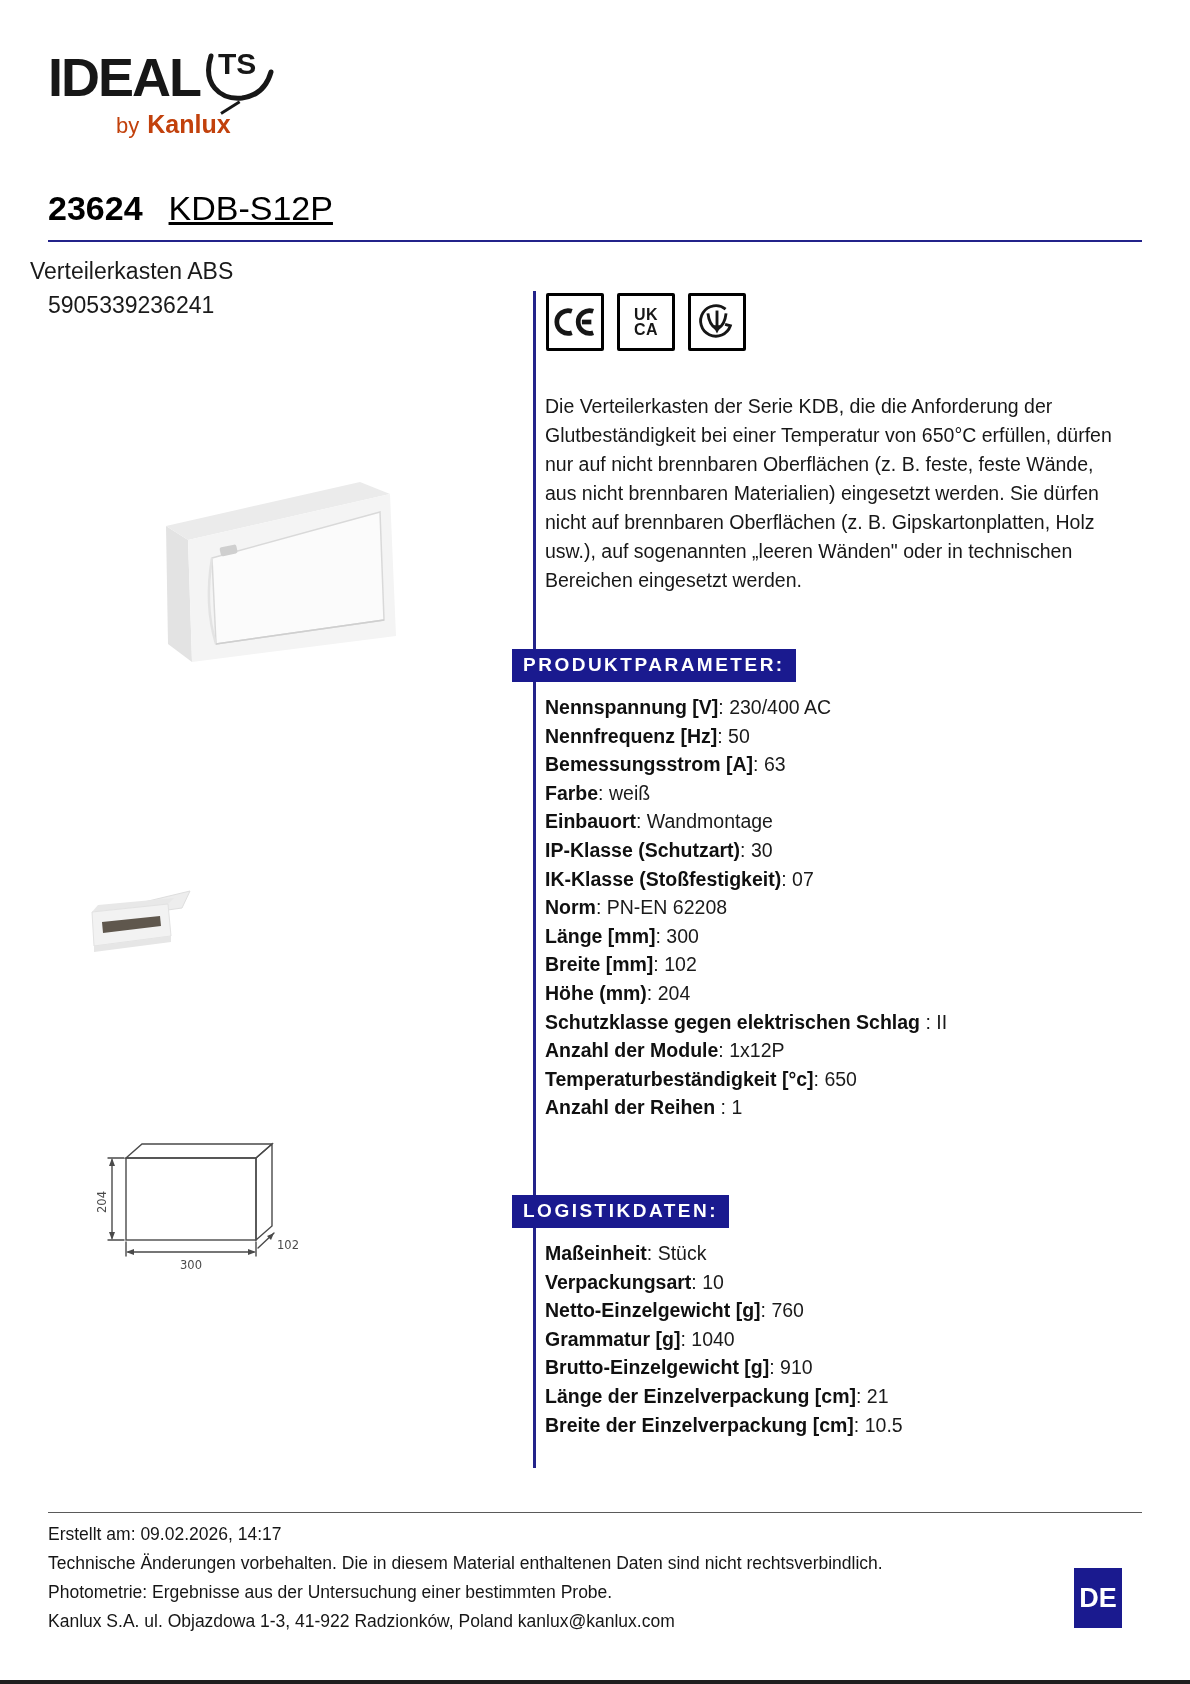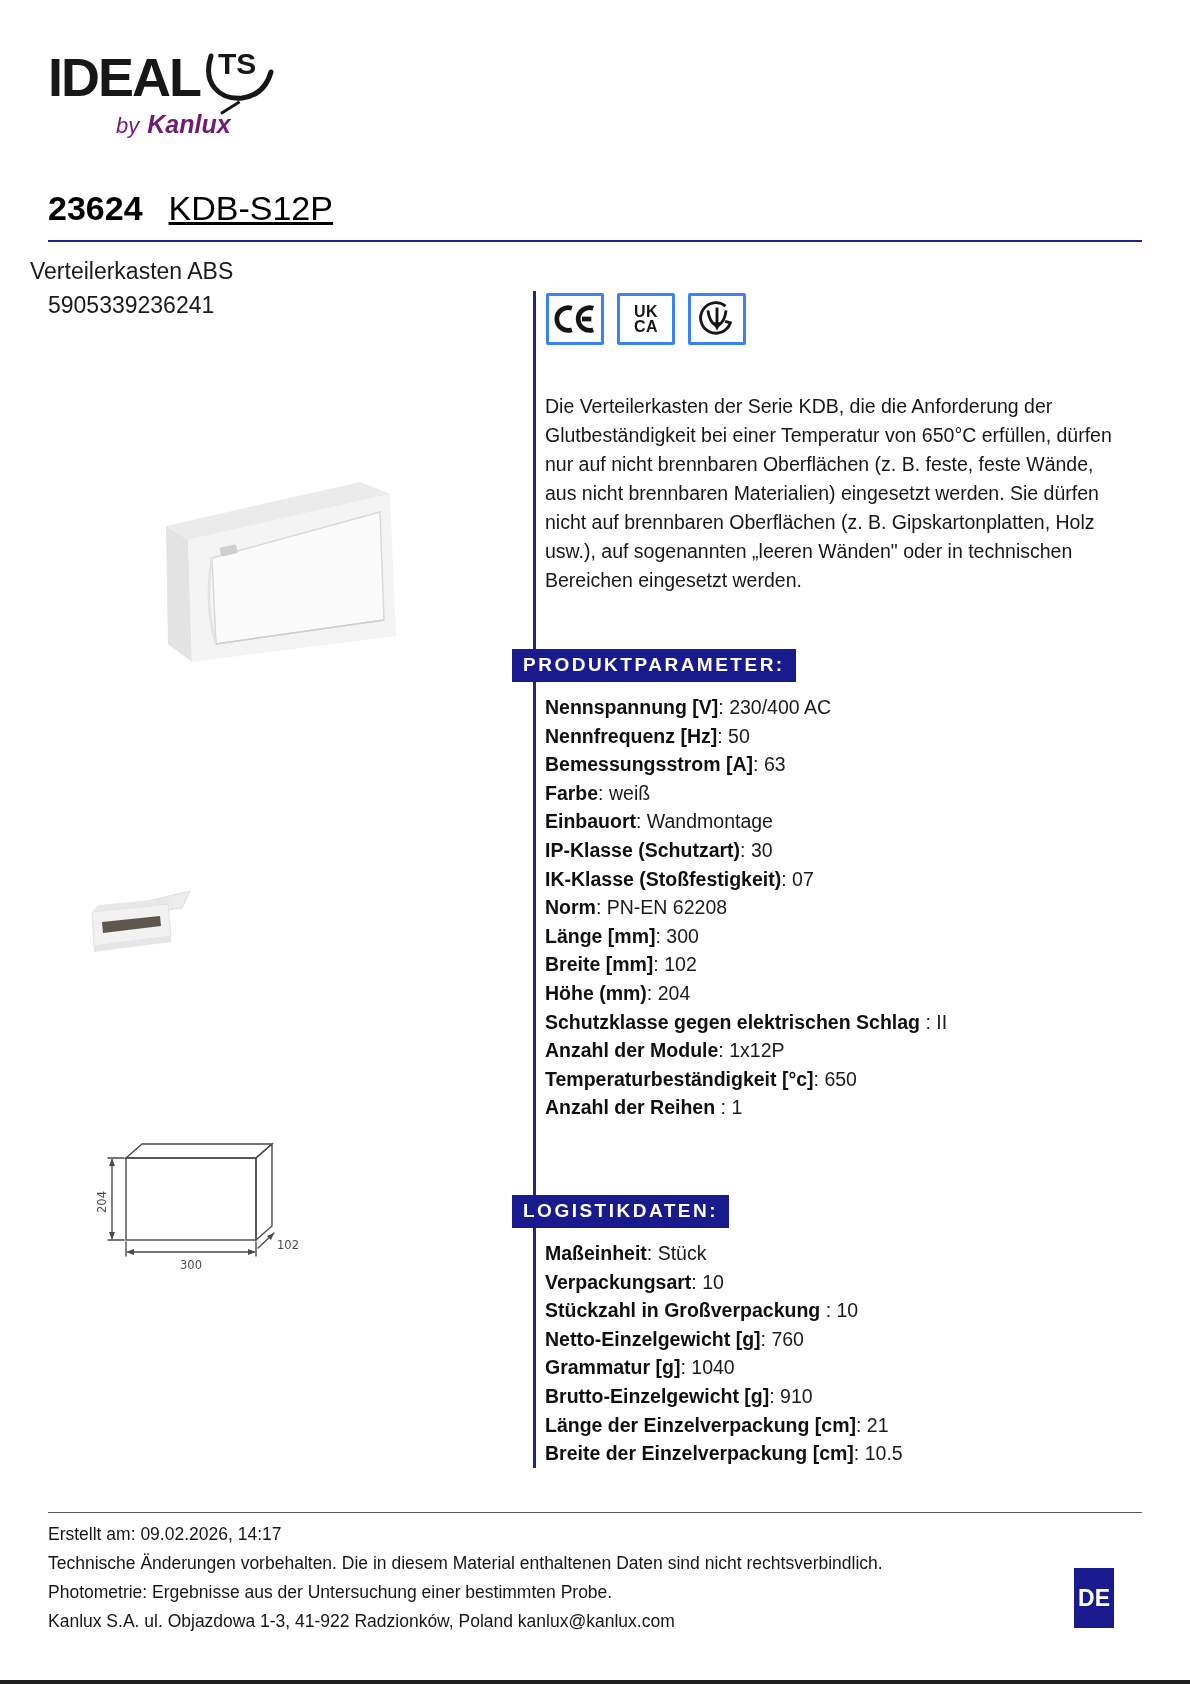--- a/index.html
+++ b/index.html
@@ -4,21 +4,21 @@
 <style>
   html,body{margin:0;padding:0;background:#fff;}
   .page{position:relative;width:1190px;height:1684px;background:#fff;
         font-family:"Liberation Sans", sans-serif;color:#1a1a1a;overflow:hidden;}
 
   
   .logo{position:absolute;left:48px;top:50px;}
   .logo-row{display:flex;align-items:flex-start;}
   .logo-brand{font-size:54px;font-weight:800;letter-spacing:-2px;color:#171717;line-height:1;}
   .logo-ts{position:relative;margin-left:4px;margin-top:-4px;width:72px;height:62px;}
-  .logo-byline{margin-left:68px;margin-top:2px;font-style:italic;font-size:22px;color:#701a75;}
+  .logo-byline{margin-left:68px;margin-top:2px;font-size:22px;color:#c2410c;}
   .logo-by{font-weight:400;margin-right:8px;}
   .logo-kanlux{font-weight:800;font-size:25px;position:relative;}
   .kx-slash{position:absolute;right:-12px;top:2px;width:22px;height:3px;background:#171717;
             transform:rotate(-32deg);transform-origin:left center;}
 
   
   .title{position:absolute;left:48px;top:190px;font-size:34px;line-height:1.1;}
   .title .code{font-weight:700;color:#000;}
   .title .model{font-weight:400;margin-left:26px;color:#000000;text-decoration:underline;}
   .title-divider{position:absolute;left:48px;top:240px;width:1094px;height:2px;background:#23238a;}
@@ -27,21 +27,21 @@
   .product-ean{position:absolute;left:48px;top:292px;font-size:23px;}
 
   
   .main-photo{position:absolute;left:128px;top:448px;}
   .open-photo{position:absolute;left:82px;top:872px;}
   .dim-drawing{position:absolute;left:96px;top:1128px;}
 
   
   .vline{position:absolute;left:533px;top:291px;width:3px;height:1177px;background:#23238a;}
   .certs{position:absolute;left:546px;top:293px;display:flex;gap:13px;}
-  .cert-box{width:58px;height:52px;border:3px solid #3b82f6;border-radius:2px;
+  .cert-box{width:58px;height:58px;border:3px solid #000000;border-radius:2px;
             display:flex;align-items:center;justify-content:center;box-sizing:border-box;background:#fff;}
   .ukca-text{font-size:16px;font-weight:700;line-height:15px;letter-spacing:.5px;text-align:center;color:#161616;}
 
   .description{position:absolute;left:545px;top:392px;width:572px;font-size:19.5px;line-height:29px;color:#171717;}
 
   .sec-badge{position:absolute;left:512px;display:inline-block;background:#1A1A8F;color:#fff;
              font-size:19px;font-weight:700;letter-spacing:2.5px;padding:5px 11px 6px 11px;}
   .badge-params{top:649px;}
   .badge-logistics{top:1195px;}
 
@@ -49,22 +49,22 @@
   .rows-params{top:693px;}
   .rows-logistics{top:1239px;}
   .p-row{line-height:28.6px;white-space:nowrap;}
   .p-row .lbl{font-weight:700;color:#101010;}
   .p-row .sep{white-space:pre;}
   .p-row .val{font-weight:400;}
 
   
   .footer-divider{position:absolute;left:48px;top:1512px;width:1094px;height:1px;background:#5a5a5a;}
   .footer{position:absolute;left:48px;top:1520px;font-size:17.5px;line-height:29px;color:#161616;}
-  .lang-badge{position:absolute;left:1074px;top:1568px;width:40px;height:60px;background:#1A1A8F;
-              color:#fff;font-size:23px;font-weight:700;display:flex;align-items:center;justify-content:center;}
+  .lang-badge{position:absolute;left:1074px;top:1568px;width:48px;height:60px;background:#1A1A8F;
+              color:#fff;font-size:27px;font-weight:700;display:flex;align-items:center;justify-content:center;}
   .page-bottom-edge{position:absolute;left:0;top:1680px;width:1190px;height:4px;background:#1f1f1f;}
 
   svg{display:block;}
 </style>
 </head>
 <body>
 
 <div class="page">
 
   <div class="logo">
@@ -244,23 +244,20 @@
   <div class="rows rows-logistics">
 
       <div class="p-row">
         <span class="lbl">Maßeinheit</span><span class="sep">: </span><span class="val">Stück</span>
       </div>
 
       <div class="p-row">
         <span class="lbl">Verpackungsart</span><span class="sep">: </span><span class="val">10</span>
       </div>
 
-      <div class="p-row">
-        <span class="lbl">Stückzahl in Großverpackung</span><span class="sep"> : </span><span class="val">10</span>
-      </div>
 
       <div class="p-row">
         <span class="lbl">Netto-Einzelgewicht [g]</span><span class="sep">: </span><span class="val">760</span>
       </div>
 
       <div class="p-row">
         <span class="lbl">Grammatur [g]</span><span class="sep">: </span><span class="val">1040</span>
       </div>
 
       <div class="p-row">

